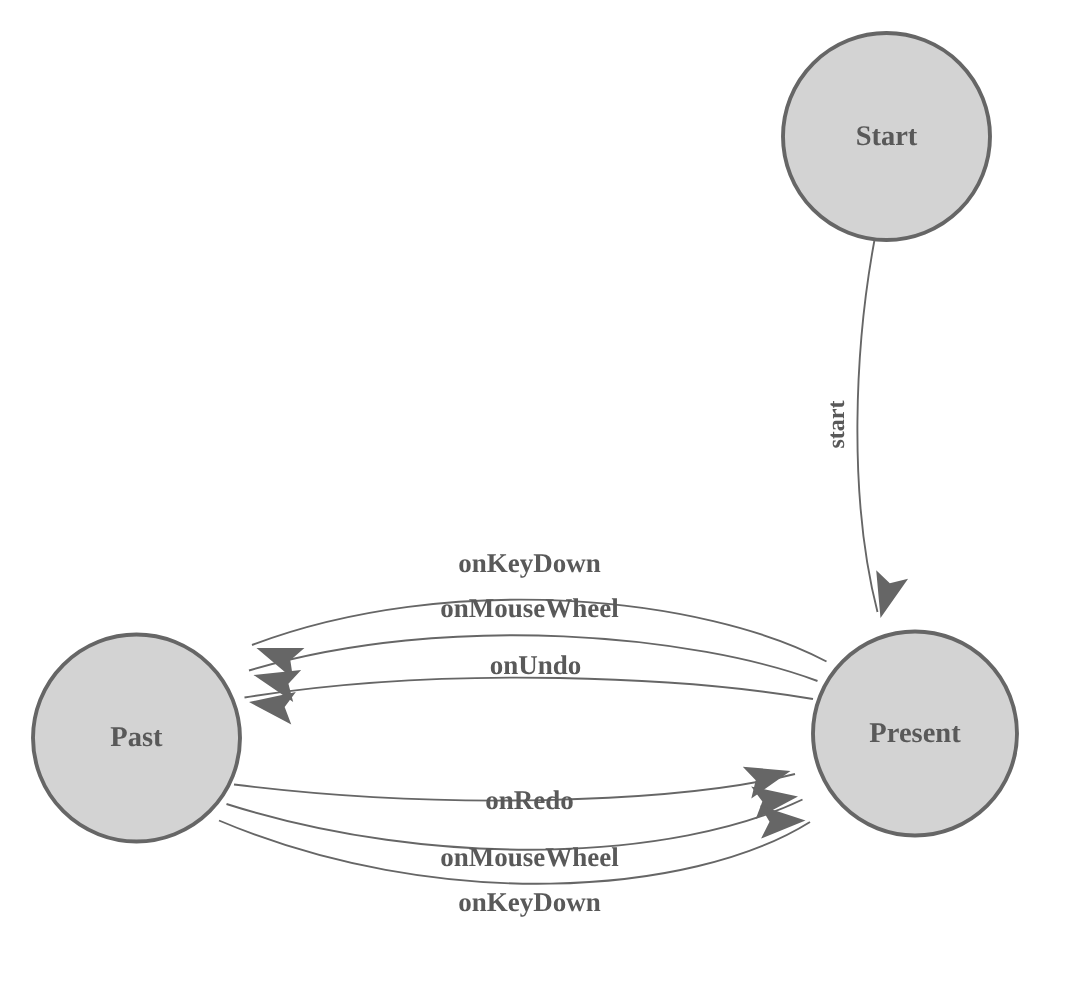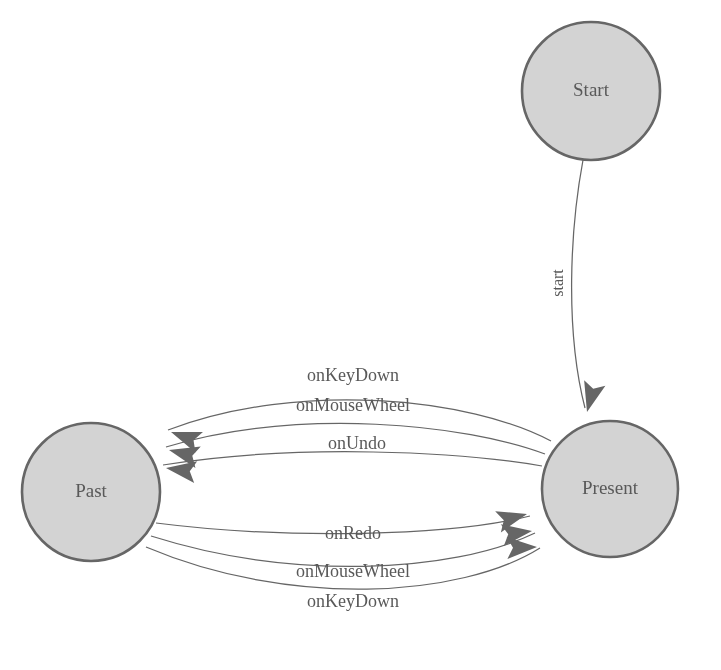--- a/index.html
+++ b/index.html
@@ -9,20 +9,21 @@
   }
   body {
     font-family: "Liberation Serif", "DejaVu Serif", serif;
   }
   #diagram-root {
     position: relative;
     width: 690px;
     height: 670px;
     background: #ffffff;
     overflow: hidden;
+    font-weight: bold;
   }
   svg#graph {
     display: block;
     width: 721px;
     height: 670px;
   }
   .node-circle {
     fill: #d3d3d3;
     stroke: #666666;
     stroke-width: 2.6;

